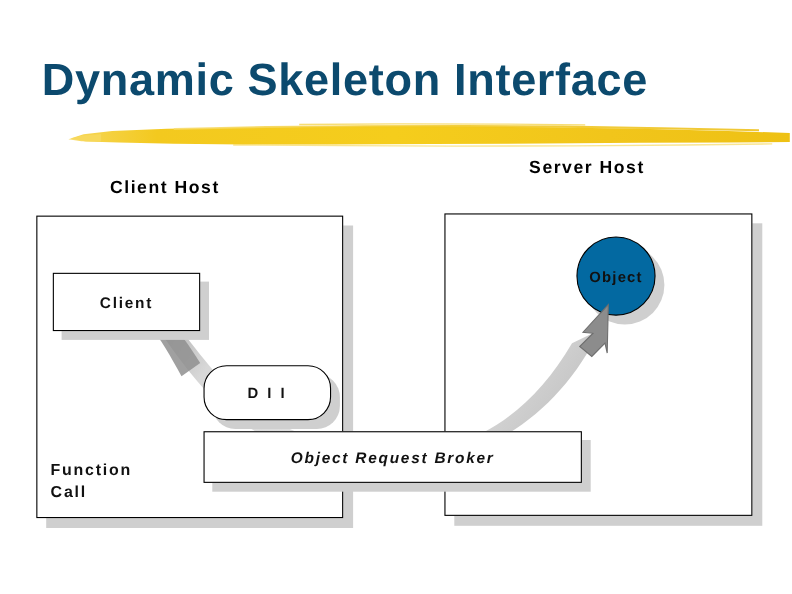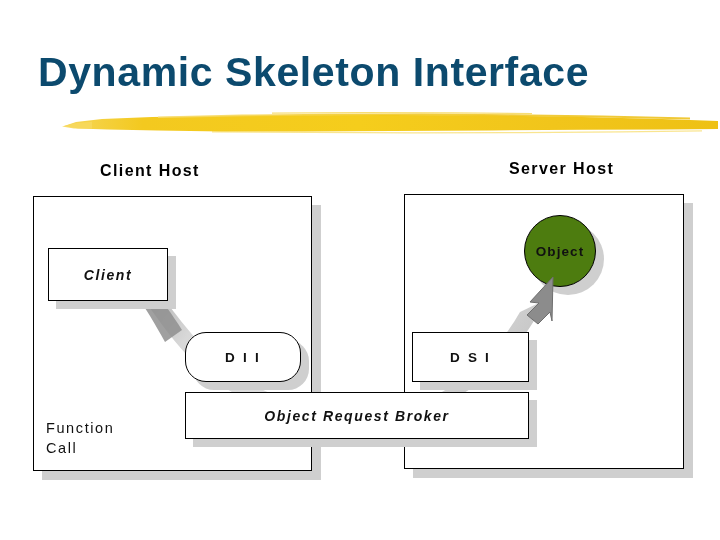--- a/index.html
+++ b/index.html
@@ -90,32 +90,32 @@
     color: #111111;
     white-space: nowrap;
   }
   .box-label.small {
     font-size: 13.5px;
     letter-spacing: 2.2px;
   }
 
   #client-host   { left: 33px;  top: 196px; width: 279px; height: 275px; }
   #server-host   { left: 404px; top: 194px; width: 280px; height: 275px; }
-  #client-box    { left: 48px;  top: 248px; width: 120px; height: 53px;  z-index: 6; font-style: italic; }
+  #client-box    { left: 48px;  top: 248px; width: 134px; height: 53px;  z-index: 6; }
   #dii-box       { left: 185px; top: 332px; width: 116px; height: 50px;  z-index: 6; border-radius: 21px; }
   #dsi-box       { left: 412px; top: 332px; width: 117px; height: 50px;  z-index: 6; }
   #orb-box       { left: 185px; top: 392px; width: 344px; height: 47px;  z-index: 7; font-style: italic; }
 
   #object-circle {
     position: absolute;
     left: 524px; top: 215px;
     width: 72px; height: 72px;
     border: 1.6px solid #000000;
     border-radius: 50%;
-    background: #4d7c0f;
+    background: #0369a1;
     box-sizing: border-box;
     display: flex;
     align-items: center;
     justify-content: center;
     z-index: 6;
   }
   #object-circle-shadow {
     position: absolute;
     left: 532px; top: 223px;
     width: 72px; height: 72px;
@@ -129,21 +129,21 @@
     font-size: 13.5px;
     letter-spacing: 1.1px;
     color: #111111;
   }
 
   #function-call {
     position: absolute;
     left: 46px;
     top: 418px;
     font-family: "Liberation Sans", sans-serif;
-    font-weight: normal;
+    font-weight: bold;
     font-size: 14.5px;
     letter-spacing: 1.6px;
     line-height: 20px;
     color: #111111;
     white-space: pre-line;
     z-index: 8;
   }
 
   #flow-svg {
     position: absolute;
@@ -197,21 +197,21 @@
 
         <path d="M0,16.6 L12,13.4 L30,11.8 L30,18.6 L12,18.4 Z" fill="#f7d85c" opacity="0.9"></path>
       </svg>
     </div>
   </div>
 
   <div id="diagram">
 
     <div class="host-label" style="left:100px; top:162px;">Client Host</div>
 
-    <div class="host-label" style="left:481px; top:160px;margin-left:28px;">Server Host</div>
+    <div class="host-label" style="left:481px; top:144px;">Server Host</div>
 
     <div class="box host" id="client-host"></div>
     <div class="box host" id="server-host"></div>
 
     <svg id="flow-svg" viewBox="0 0 720 540" xmlns="http://www.w3.org/2000/svg">
       <defs>
         <linearGradient id="bandGrad" x1="0" y1="0" x2="1" y2="0.25">
           <stop offset="0" stop-color="#9a9a9a"></stop>
           <stop offset="0.06" stop-color="#bdbdbd"></stop>
           <stop offset="0.18" stop-color="#d8d8d8"></stop>
@@ -232,23 +232,20 @@
     </svg>
 
     <div class="box" id="client-box">
       <span class="box-label">Client</span>
     </div>
 
     <div class="box" id="dii-box">
       <span class="box-label small">D I I</span>
     </div>
 
-    <div class="box" id="dsi-box">
-      <span class="box-label small">D S I</span>
-    </div>
 
     <div class="box" id="orb-box">
       <span class="box-label">Object Request Broker</span>
     </div>
 
     <div id="object-circle-shadow"></div>
     <div id="object-circle">
       <span id="object-label">Object</span>
     </div>
 

